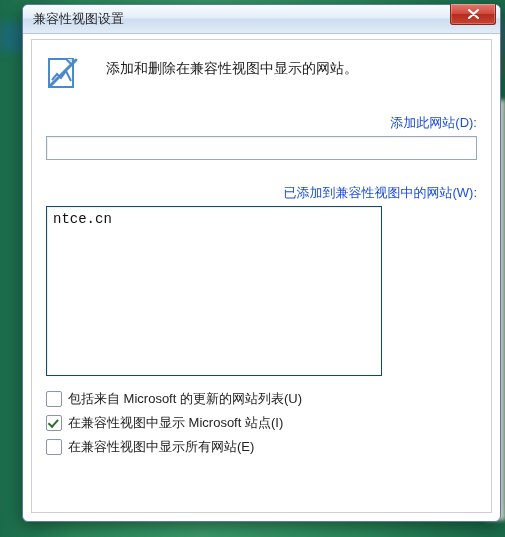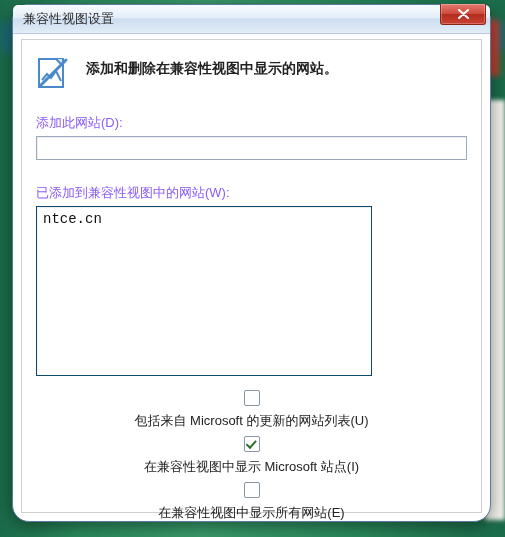--- a/index.html
+++ b/index.html
@@ -7,24 +7,24 @@
     width:505px;height:537px;
     background:linear-gradient(90deg,#1a6b4a 0%,#2a8a5c 15%,#3a9b6a 40%,#2a8a5c 70%,#1a6b4a 100%);
     position:relative;overflow:hidden;
   }
   
   .bg-red{position:absolute;right:6px;top:20px;width:34px;height:56px;background:#d83a2a;filter:blur(3px);opacity:.9;}
   .bg-white{position:absolute;right:0;top:100px;width:20px;height:420px;background:#f5f5ee;filter:blur(2px);}
   .bg-top{position:absolute;left:0;top:22px;right:0;height:30px;background:rgba(30,100,180,.4);filter:blur(4px);}
 
   .dialog{
-    position:absolute;left:12px;top:4px;width:477px;height:516px;
+    position:absolute;left:22px;top:4px;width:477px;height:516px;
     background:#fff;
     border:1px solid #5a7aa0;
-    border-radius:17px;
+    border-radius:6px;
     box-shadow:0 4px 18px rgba(0,0,0,.45),0 0 0 1px rgba(255,255,255,.4) inset;
   }
   .titlebar{
     height:28px;
     background:linear-gradient(#f7fbff 0%,#e4eef9 45%,#cdddf0 50%,#e1ecf7 100%);
     border-bottom:1px solid #b8c8dc;
     border-radius:5px 5px 0 0;
     display:flex;align-items:center;
     padding-left:10px;
     position:relative;
@@ -43,26 +43,26 @@
   .close-btn svg{display:block}
 
   .body{
     position:absolute;left:8px;right:8px;top:34px;bottom:8px;
     border:1px solid #cfcfcf;
     background:#fff;
     padding:14px 14px 10px 14px;
     box-sizing:border-box;
   }
 
-  .intro{display:flex;align-items:flex-start;gap:16px;margin-bottom:24px;font-weight:bold;}
+  .intro{display:flex;align-items:flex-start;gap:26px;margin-bottom:24px;}
   .intro-icon{width:34px;height:34px;flex:none;margin-top:2px;}
   .intro-text{font-size:14px;color:#222;padding-top:6px;}
 
   .row{margin-bottom:4px;}
-  .label{font-size:13px;color:#8b5cf6;margin-bottom:4px;}
+  .label{font-size:13px;color:#1d4ed8;margin-bottom:4px;text-align:right;}
   .field-row{display:flex;gap:8px;align-items:center;}
   .text-input{
     flex:1;height:24px;
     border:1px solid #99a8bb;
     background:#fff;
     box-sizing:border-box;padding:0 4px;font-size:13px;
     box-shadow:inset 1px 1px 0 rgba(0,0,0,.06);
   }
   .win-btn{
     width:72px;height:24px;
@@ -81,21 +81,21 @@
     background:#fff;
     box-sizing:border-box;
     padding:4px 6px;
     font-family:"SimSun","Courier New",monospace;
     font-size:14px;color:#111;
     overflow:hidden;
     box-shadow:inset 1px 1px 0 rgba(0,0,0,.06);
   }
 
   .checks{margin-top:14px;}
-  .check-row{display:flex;align-items:center;gap:6px;margin:6px 0;font-size:13px;color:#222;flex-direction:column;}
+  .check-row{display:flex;align-items:center;gap:6px;margin:6px 0;font-size:13px;color:#222;}
   .chk{
     width:14px;height:14px;border:1px solid #8896a8;background:#fff;border-radius:2px;
     display:inline-flex;align-items:center;justify-content:center;flex:none;
     box-shadow:inset 0 0 0 1px rgba(255,255,255,.7);
     cursor:pointer;
   }
   .chk.checked::after{
     content:"";width:8px;height:4px;border:2px solid #2a6f2a;border-top:none;border-right:none;
     transform:rotate(-48deg) translate(0,-1px);
   }

